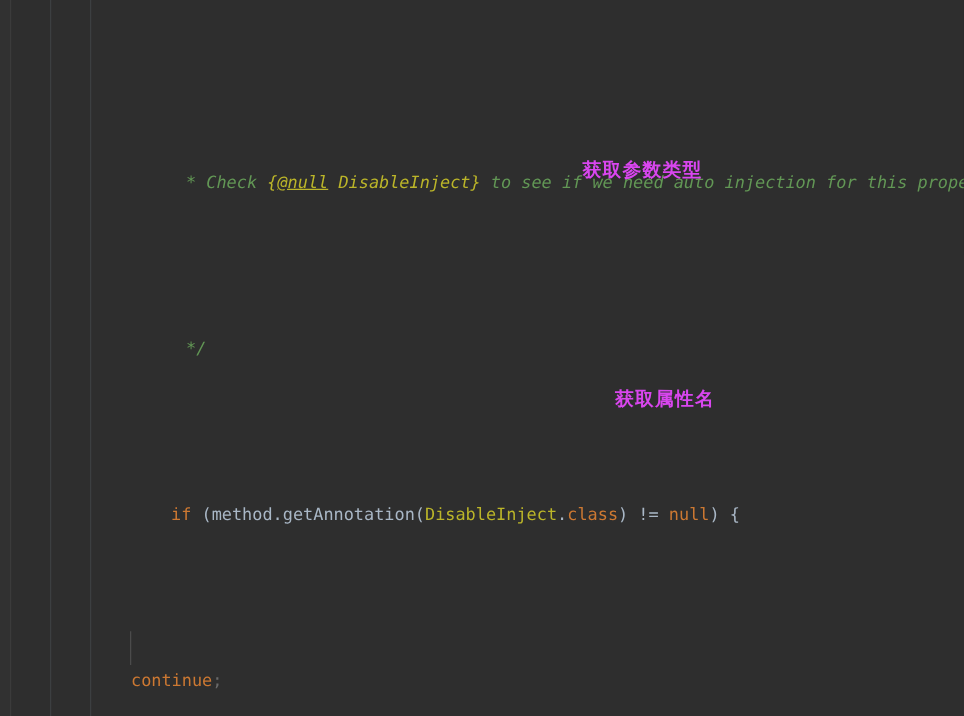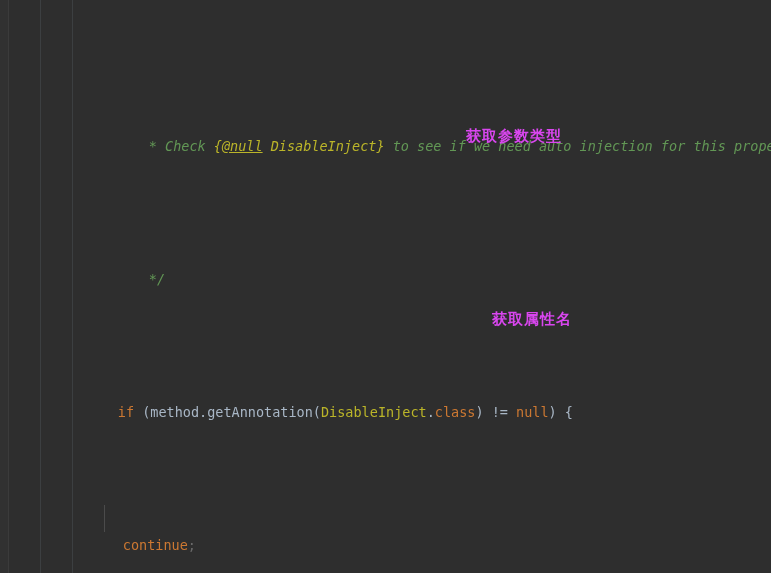--- a/index.html
+++ b/index.html
@@ -110,26 +110,26 @@
     <div class="line" style="padding-left:100px">
       <span class="cmt">* Check </span><span class="cmt-tag">{</span><span class="cmt-link">@null</span><span class="cmt-tag"> DisableInject</span><span class="cmt-tag">}</span><span class="cmt"> to see if we need auto injection for this property</span>
     </div>
 
     
     <div class="line" style="padding-left:100px">
       <span class="cmt">*/</span>
     </div>
 
     
-    <div class="line" style="padding-left:69px">
+    <div class="line" style="padding-left:88px">
       <span class="kw">if</span><span class="plain"> (method.getAnnotation(</span><span class="anno">DisableInject</span><span class="plain">.</span><span class="kw">class</span><span class="plain">) != </span><span class="kw">null</span><span class="plain">) {</span>
     </div>
 
     
-    <div class="line" style="padding-left:74px">
+    <div class="line" style="padding-left:56px">
       <span class="guide" style="left:104px"></span><span class="kw">continue</span><span class="semi">;</span>
     </div>
 
     
     
 
     
     
 
     

